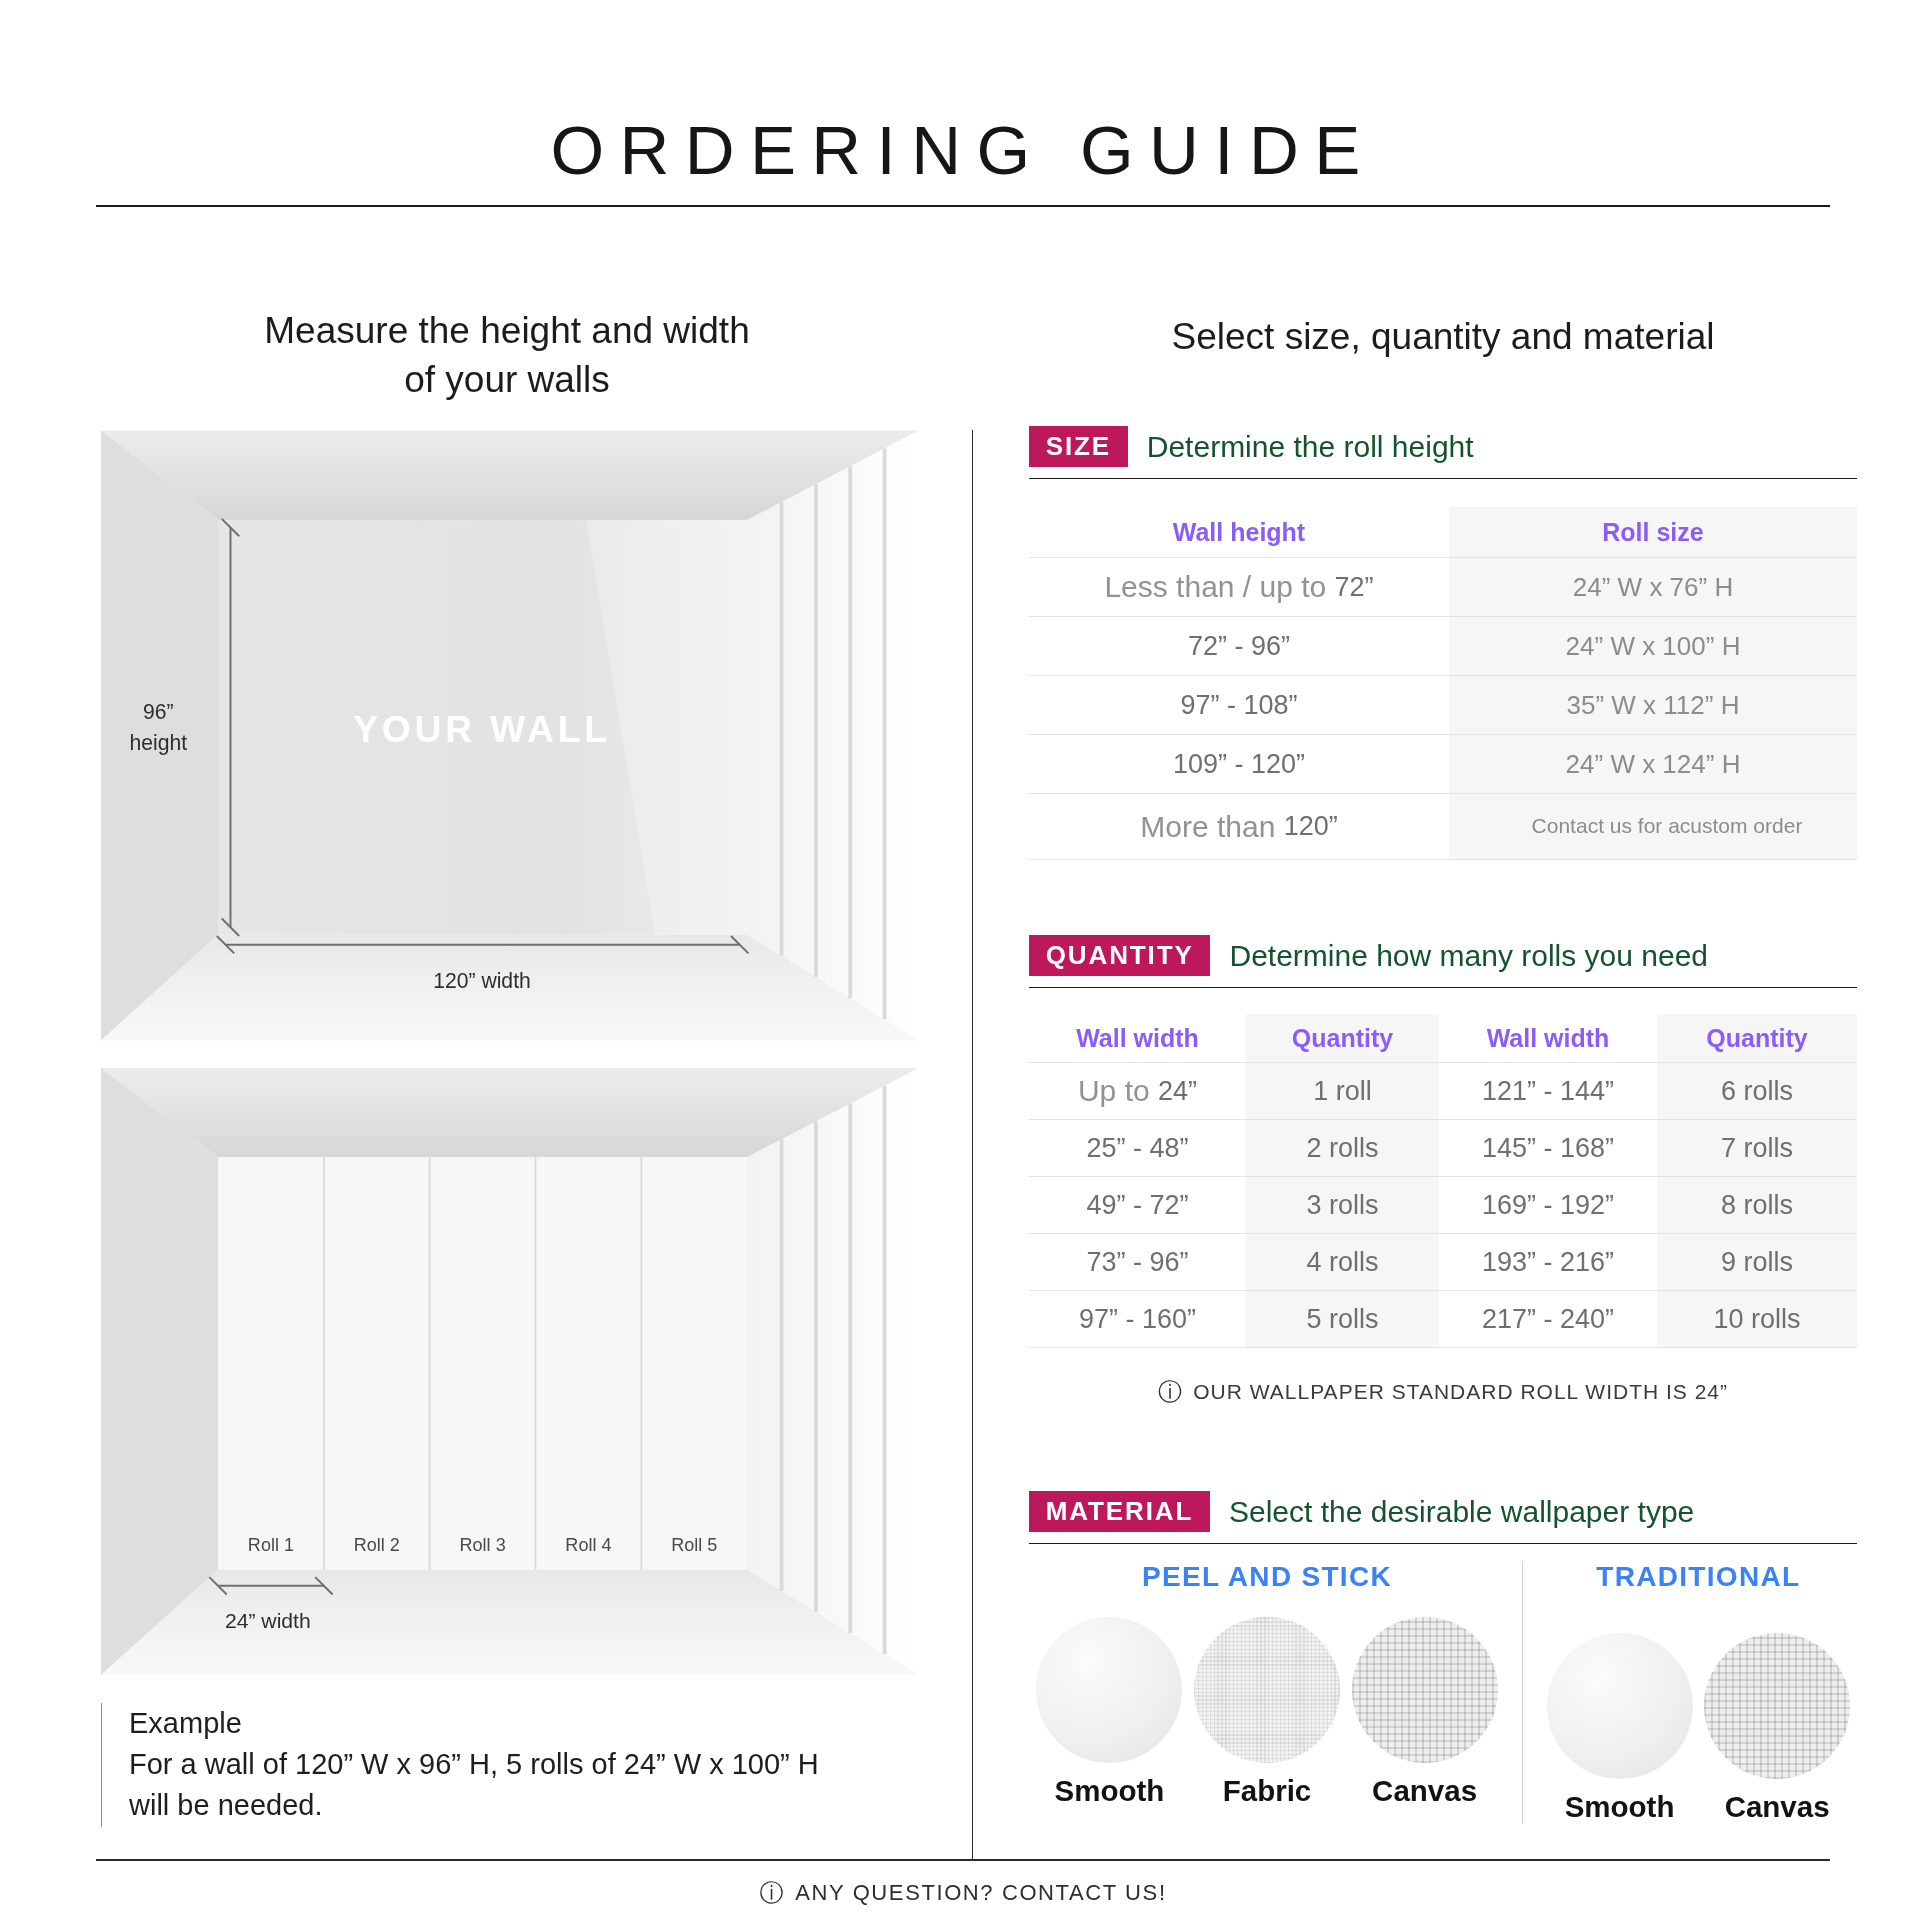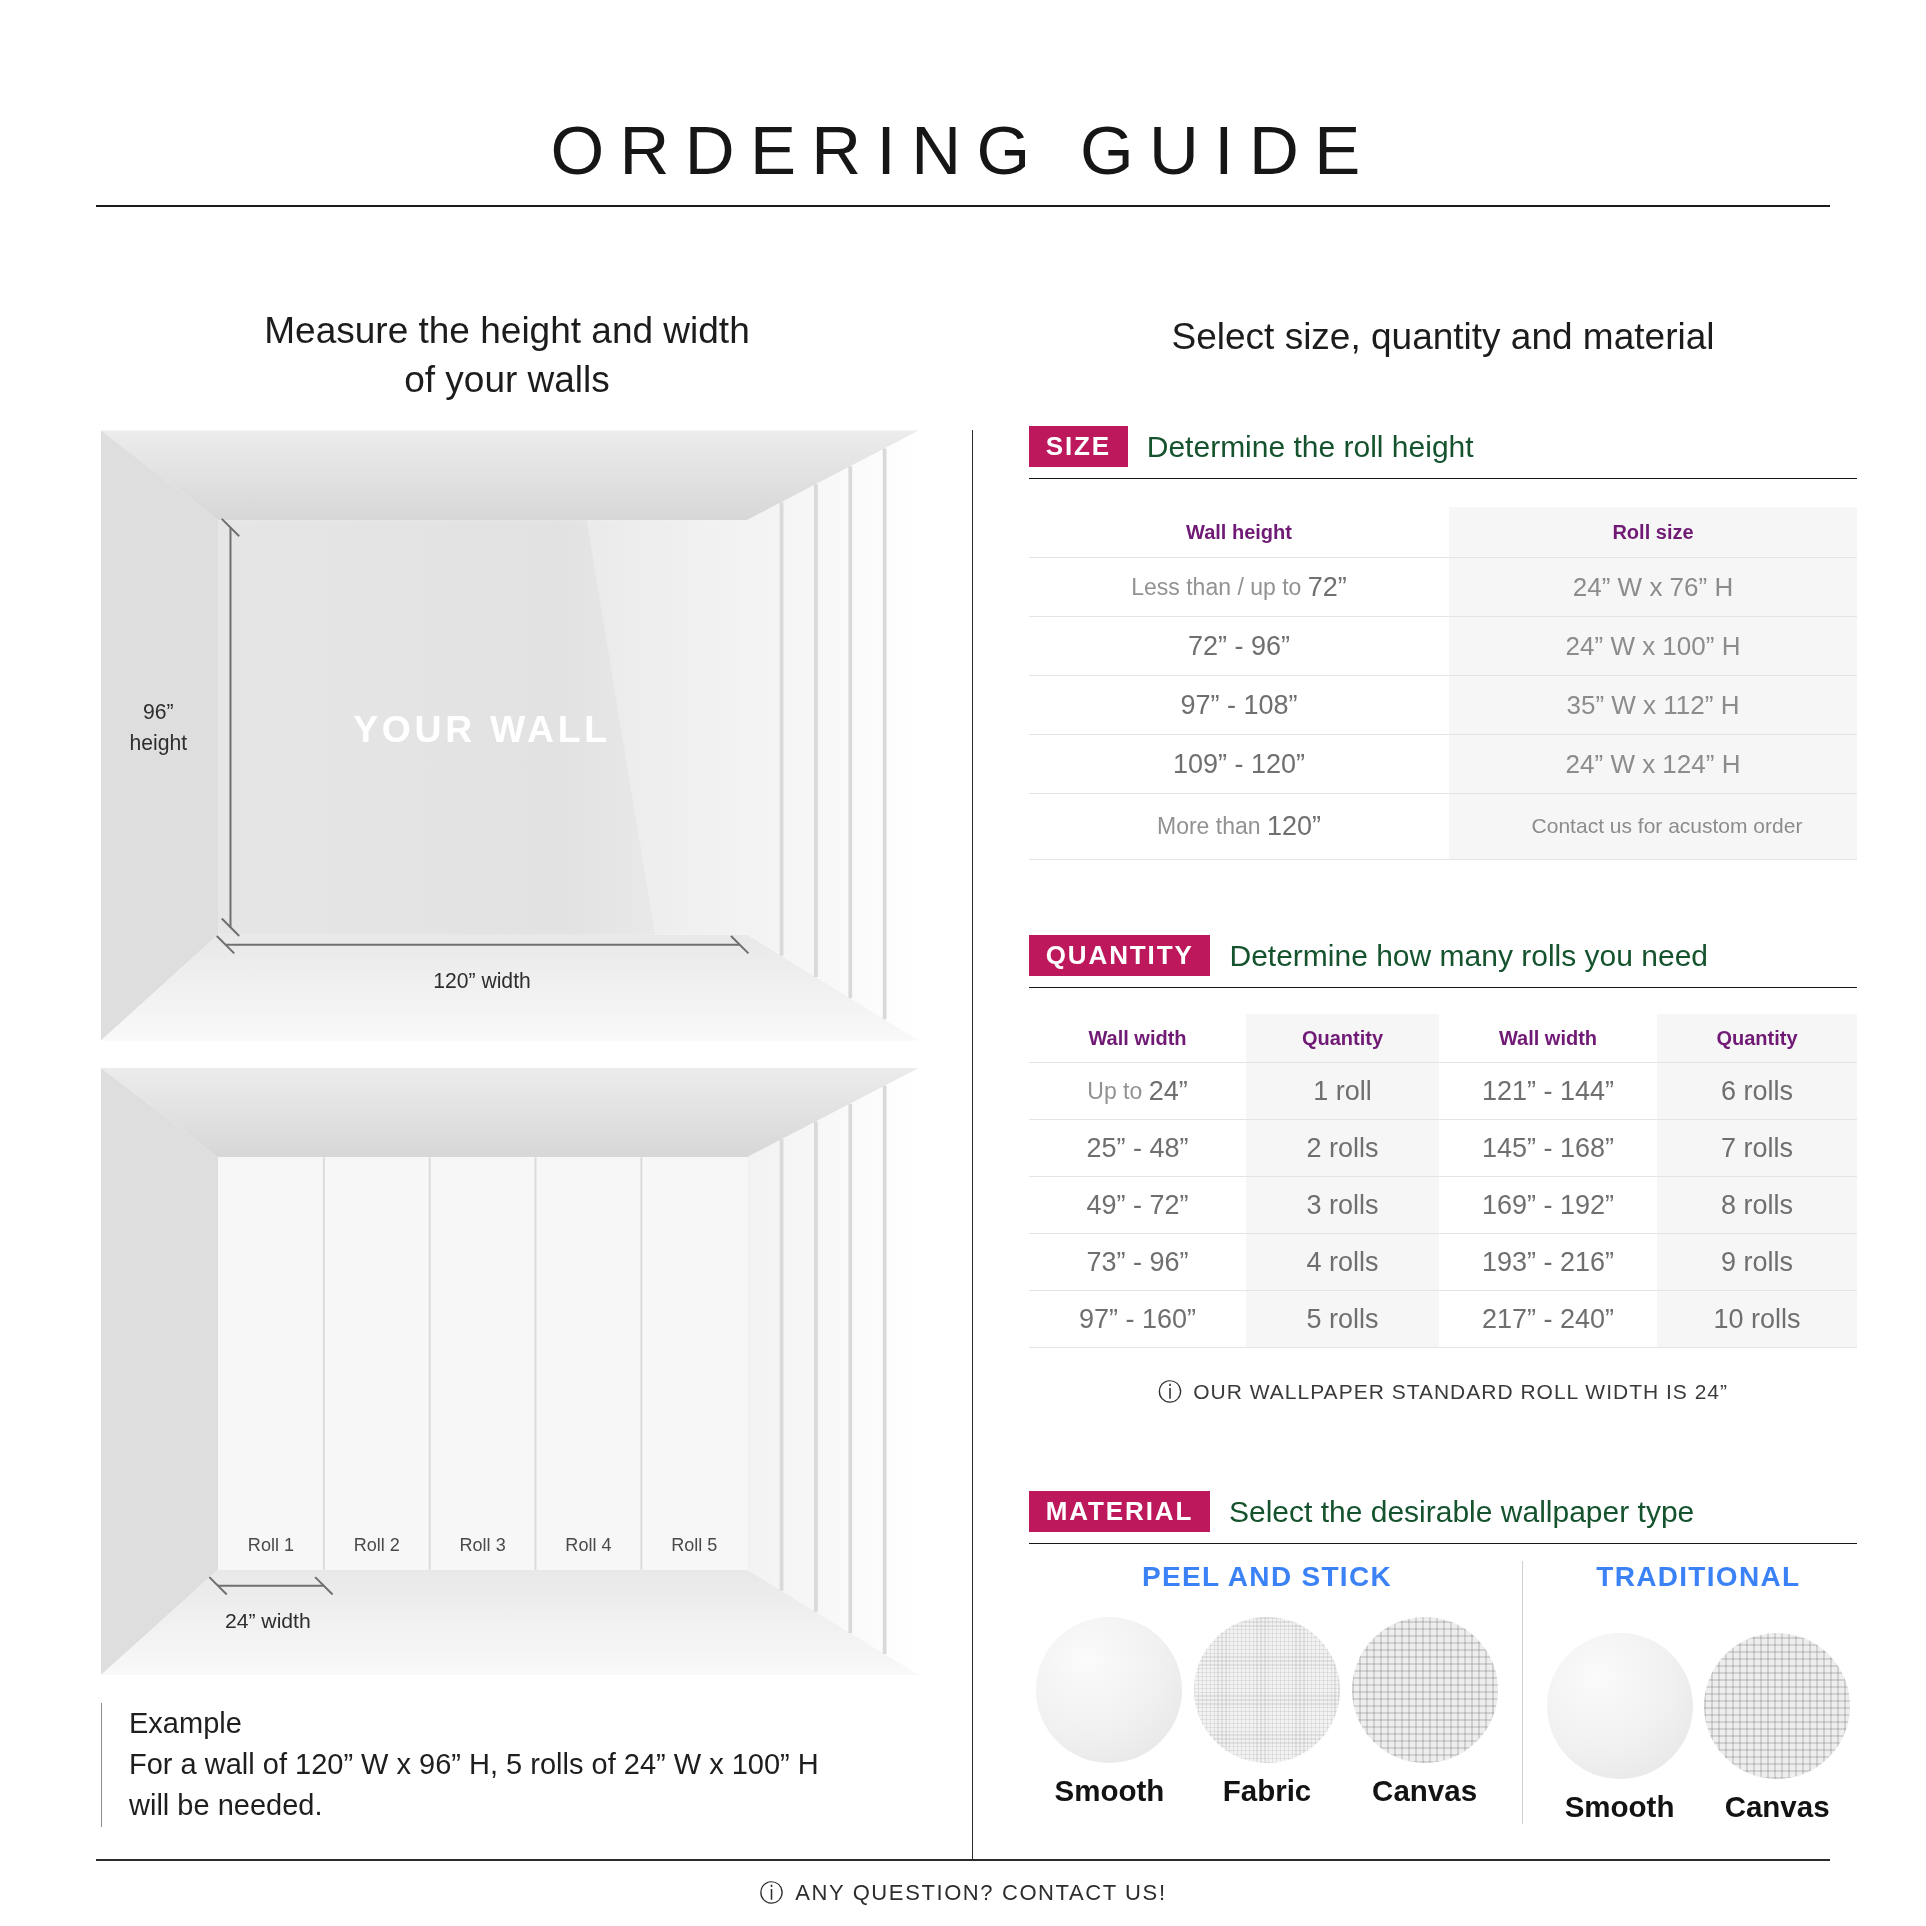--- a/index.html
+++ b/index.html
@@ -32,22 +32,22 @@
   .badge{display:inline-block;background:#be185d;color:#ffffff;font-size:26px;font-weight:bold;
     letter-spacing:1.9px;padding:7px 16.7px 8.3px;line-height:1;}
   .section-subtitle{font-size:30px;color:#14532d;}
   
   .size-table{position:absolute;left:1029px;top:507px;width:828px;}
   .st-row{display:grid;grid-template-columns:420px 408px;border-bottom:1.3px solid #e4e4e4;}
   .cell{display:flex;align-items:center;justify-content:center;min-height:58px;text-align:center;}
   .st-header .cell{min-height:50px;}
   .tall .cell{min-height:65px;}
   .shade{background:#f6f6f6;}
-  .hdr{font-size:20px;font-weight:bold;color:#701a75;}
-  .pre{font-size:23px;color:#929292;white-space:pre-wrap;}
+  .hdr{font-size:25px;font-weight:bold;color:#8b5cf6;}
+  .pre{font-size:30px;color:#929292;white-space:pre-wrap;}
   .val{font-size:27px;color:#6f6f6f;}
   .rval{font-size:26px;color:#8c8c8c;}
   .stack{display:flex;line-height:1.25;margin-left:28px;}
   .rval-sm{font-size:21px;color:#8c8c8c;}
   .quantity-table{position:absolute;left:1029px;top:1014px;width:828px;}
   .qt-row{display:grid;grid-template-columns:217px 193px 218px 200px;border-bottom:1.3px solid #e4e4e4;}
   .qt-row .cell{min-height:56px;}
   .qt-header .cell{min-height:48px;}
   
   .roll-note{position:absolute;left:1029px;top:1380px;width:828px;display:flex;align-items:center;

